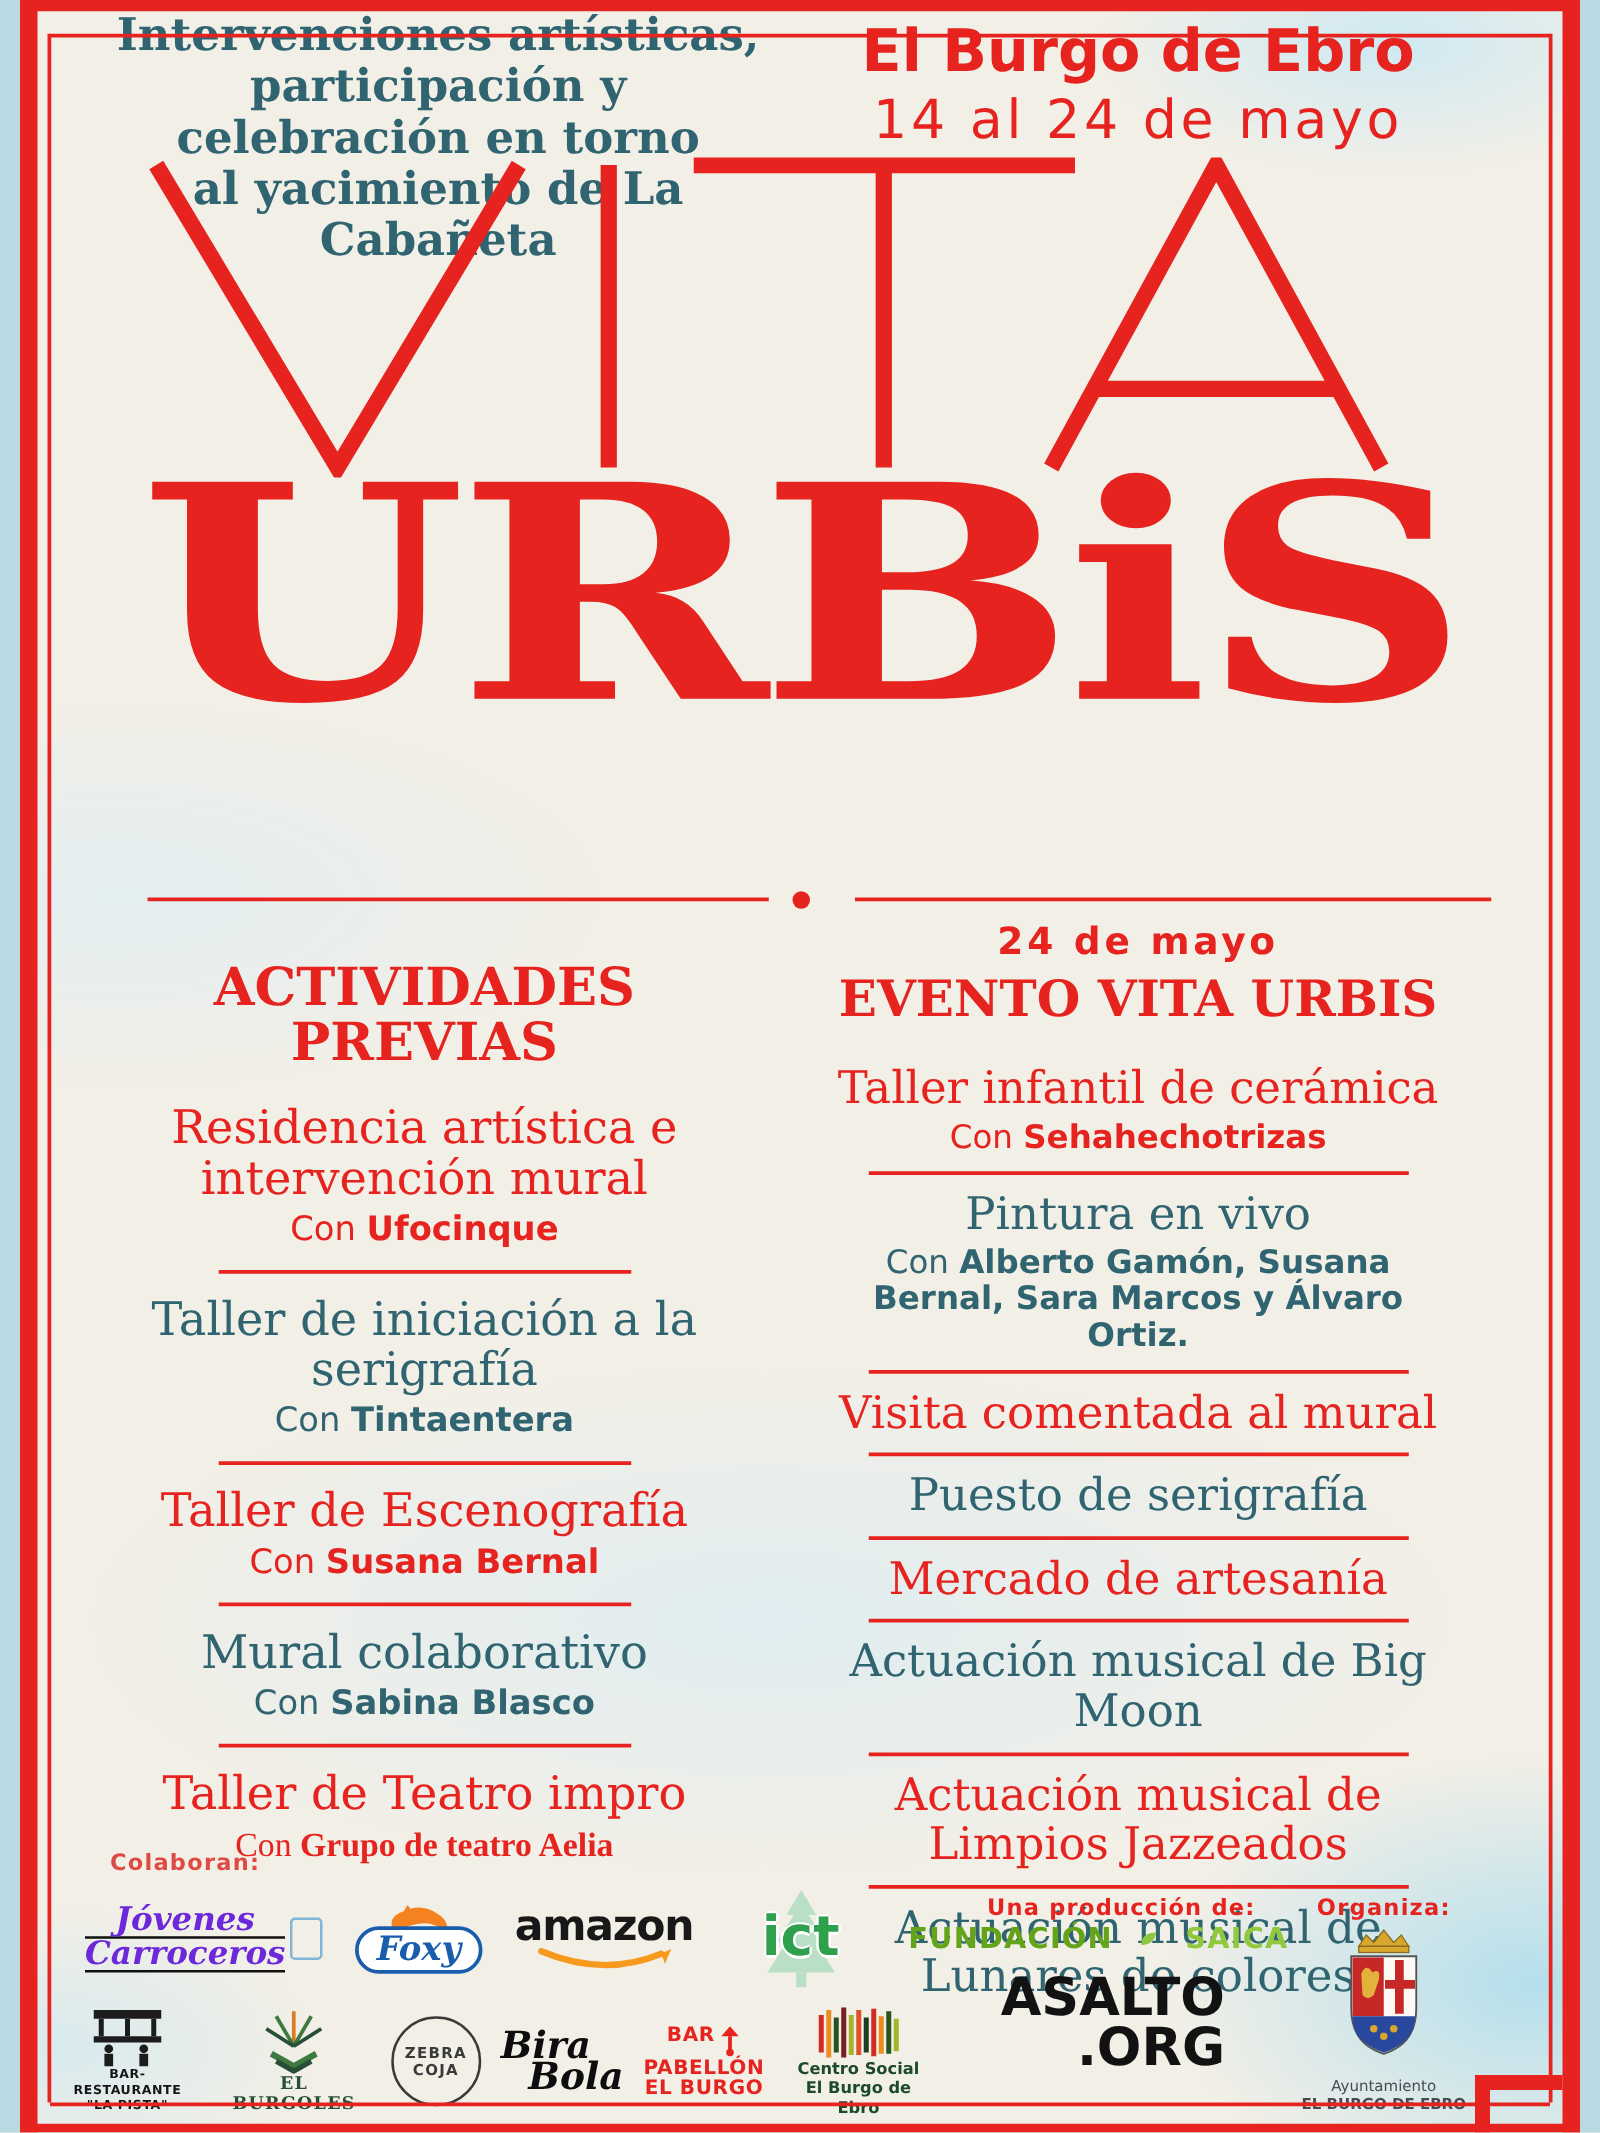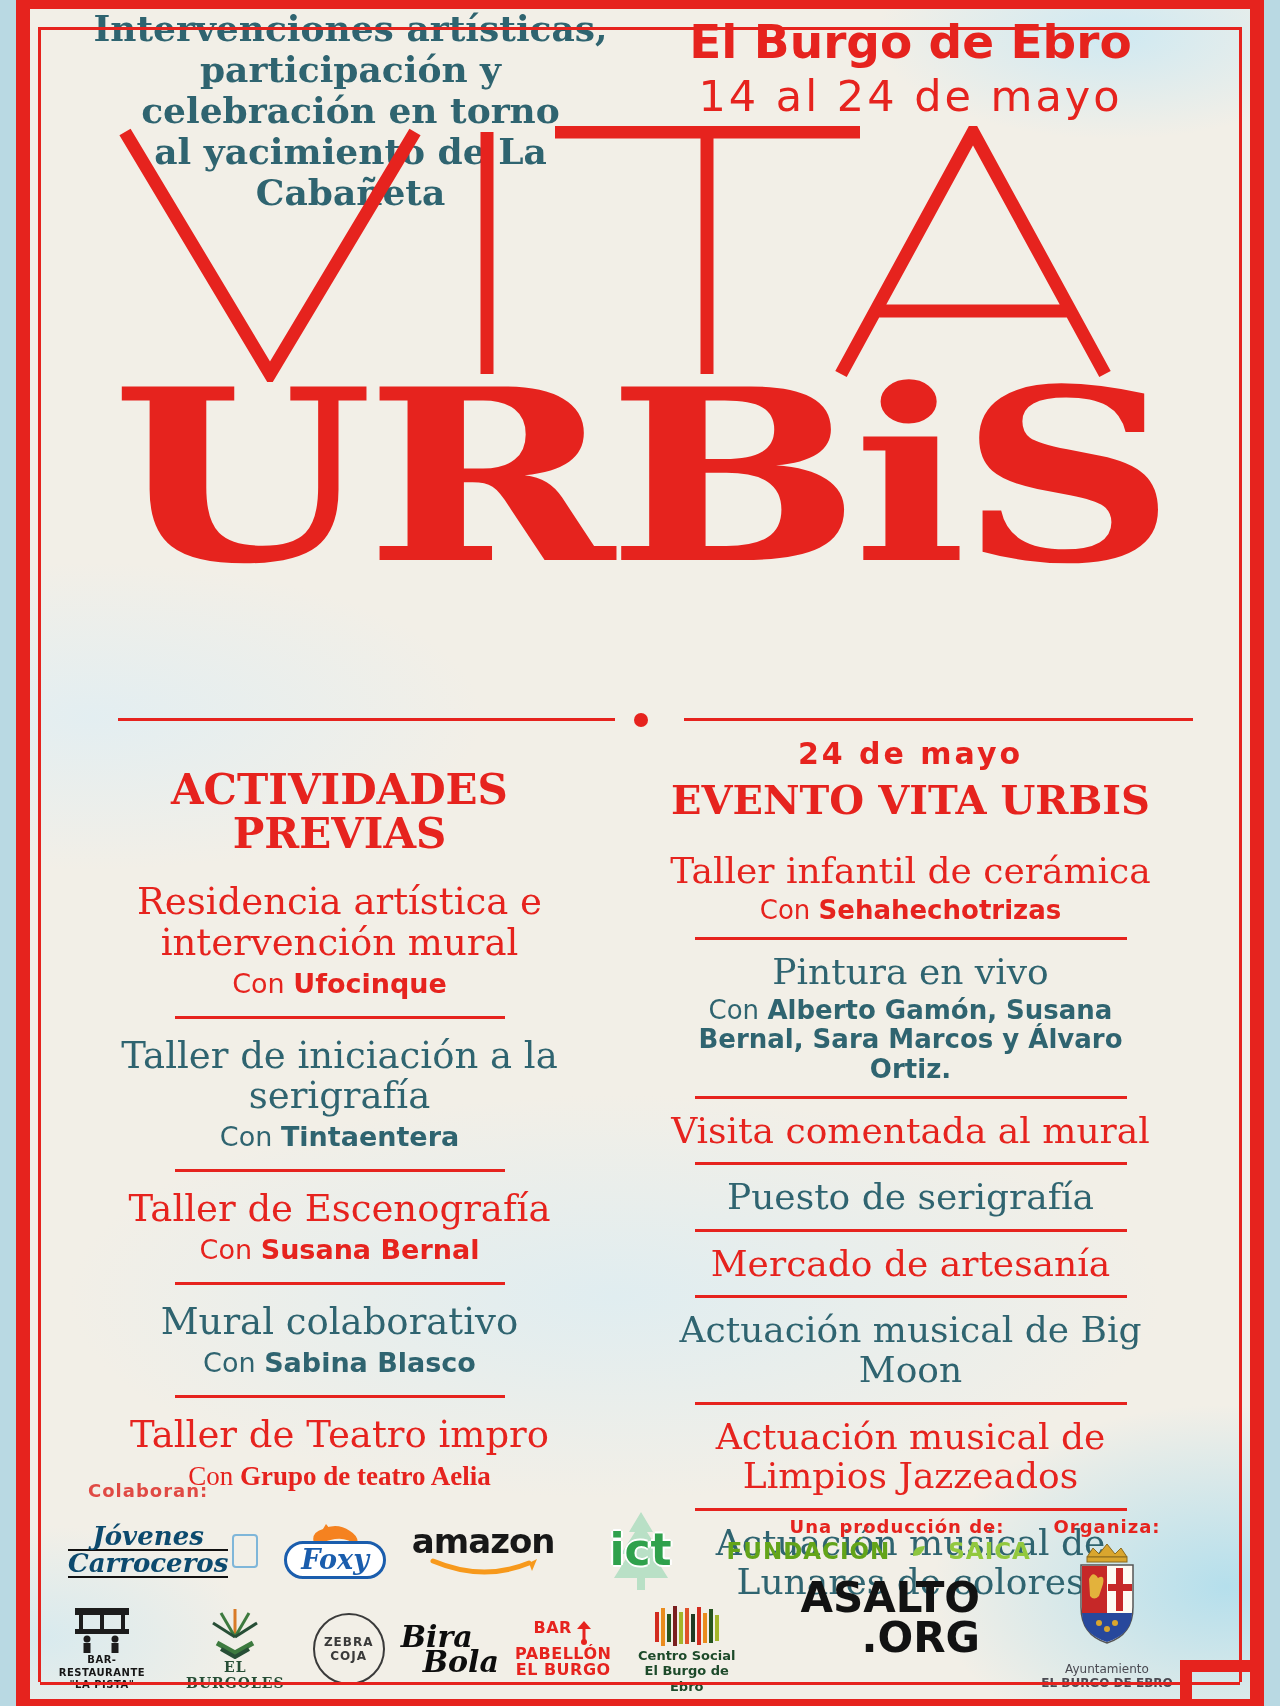--- a/index.html
+++ b/index.html
@@ -98,21 +98,21 @@
   .col-left .item-divider{width:330px;margin:17px auto;}
   .col-right .item-divider{width:432px;margin:12px auto;}
 
   
   .colaboran{position:absolute;left:88px;top:1480px;font-size:18px;font-weight:bold;color:#e04a44;letter-spacing:1px;text-align:center;}
   .logo-row{position:absolute;display:flex;align-items:center;}
   .row1{left:68px;top:1506px;width:660px;height:90px;gap:26px;justify-content:space-between;}
   .row2{left:46px;top:1598px;width:700px;height:102px;gap:16px;justify-content:space-between;}
   .logo{display:flex;flex-direction:column;align-items:center;justify-content:center;text-align:center;}
 
-  .jc-text{font-family:"DejaVu Serif","Liberation Serif",serif;font-style:italic;font-weight:bold;color:#0c4a6e;line-height:0.95;}
+  .jc-text{font-family:"DejaVu Serif","Liberation Serif",serif;font-style:italic;font-weight:bold;color:#6d28d9;line-height:0.95;}
   .jc-line1{font-size:26px;border-bottom:2px solid #111;}
   .jc-line2{font-size:26px;border-bottom:2px solid #111;}
   .jc-truck{width:26px;height:34px;border:2px solid #7fb6d9;border-radius:4px;margin-left:4px;}
   .jc-wrap{display:flex;align-items:center;}
 
   .foxy-pill{
     background:#fff;border:3px solid #1a5dad;border-radius:22px;
     color:#1a5dad;font-family:"DejaVu Serif","Liberation Serif",serif;
     font-style:italic;font-weight:bold;font-size:27px;padding:1px 14px;line-height:1.1;
     margin-top:-8px;

